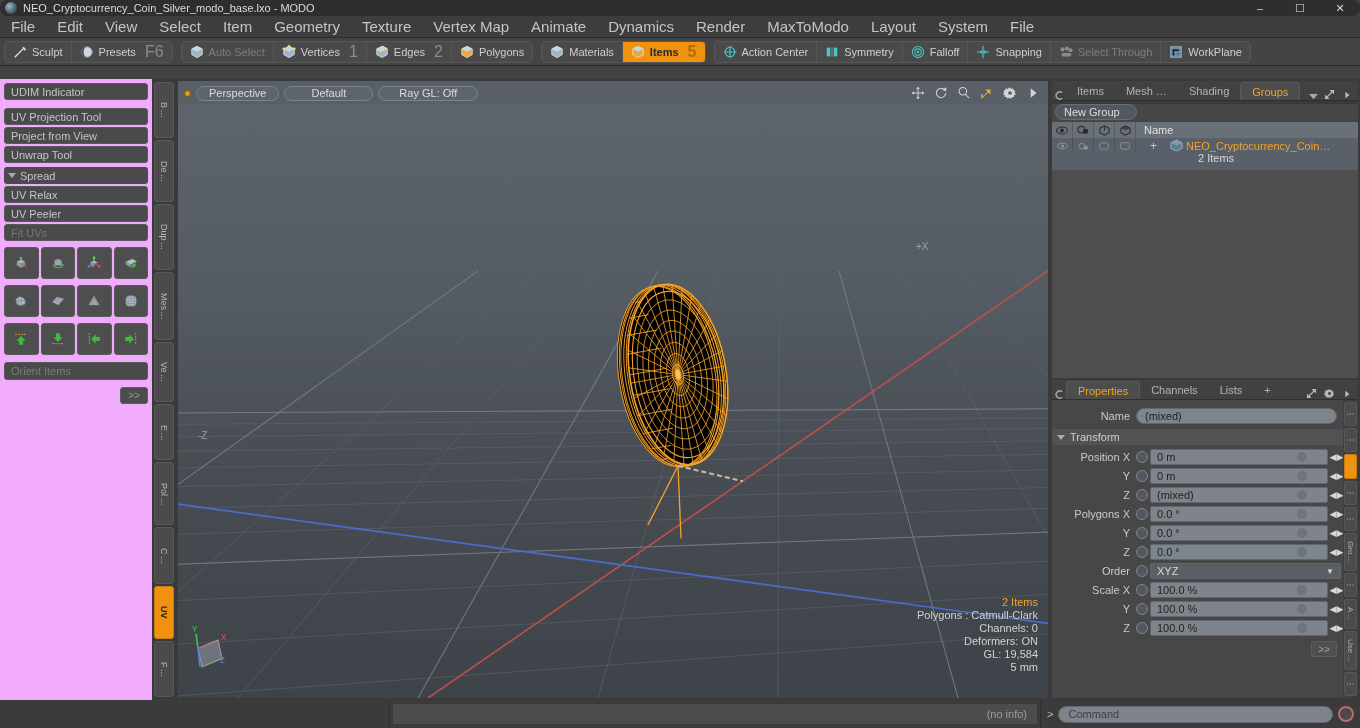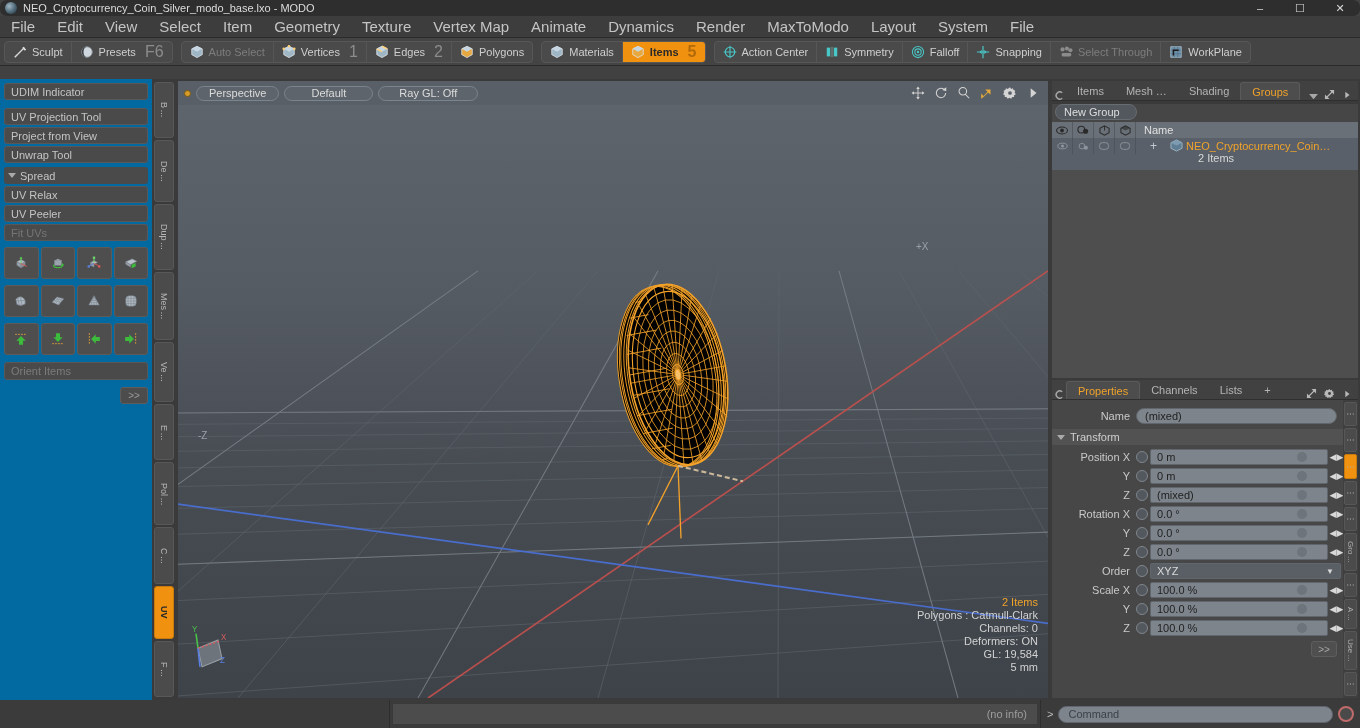--- a/index.html
+++ b/index.html
@@ -59,21 +59,21 @@
   .btn.dim{ color:#7d7d7d; }
   .btn.act{ background:#f0920f; color:#2a2a2a; font-weight:bold; }
   .btn .num{ color:#8c8c8c; font-size:16px; margin-left:4px; }
   .btn.act .num{ color:#b2690a; }
   .ico{ width:14px;height:14px;flex:0 0 auto; display:block; }
 
   
   .main{ position:absolute; top:79px; left:0; width:1360px; height:621px; display:flex; }
 
   
-  .leftpanel{ width:152px; background:#0369a1; padding:4px; display:flex; flex-direction:column; gap:2px; }
+  .leftpanel{ width:152px; background:#f0abfc; padding:4px; display:flex; flex-direction:column; gap:2px; }
   .toolbtn{
     height:17px; background:#4a4a4a; border:1px solid #585858; border-radius:3px;
     display:flex; align-items:center; padding:0 6px; font-size:11px; color:#c4c4c4; cursor:default;
   }
   .toolbtn.dim{ color:#757575; }
   .grouphdr{
     height:17px; background:#4a4a4a; border-radius:3px; display:flex; align-items:center;
     padding:0 4px; font-size:11px; color:#c4c4c4; gap:4px; margin-top:2px; cursor:default;
   }
   .tri{ width:0;height:0;border-left:4px solid transparent;border-right:4px solid transparent;border-top:5px solid #a9a9a9; }
@@ -859,21 +859,21 @@
                 <div class="prow">
                   <div class="plabel">Z</div>
                   <div class="radio"></div>
                   <div class="pfield">
                     <span>(mixed)</span>
                     <div class="knob"></div>
                   </div>
                   <div class="spin">◀▶</div>
                 </div>
                 <div class="prow">
-                  <div class="plabel">Rotation X</div>
+                  <div class="plabel">Polygons X</div>
                   <div class="radio"></div>
                   <div class="pfield">
                     <span>0.0 °</span>
                     <div class="knob"></div>
                   </div>
                   <div class="spin">◀▶</div>
                 </div>
                 <div class="prow">
                   <div class="plabel">Y</div>
                   <div class="radio"></div>

